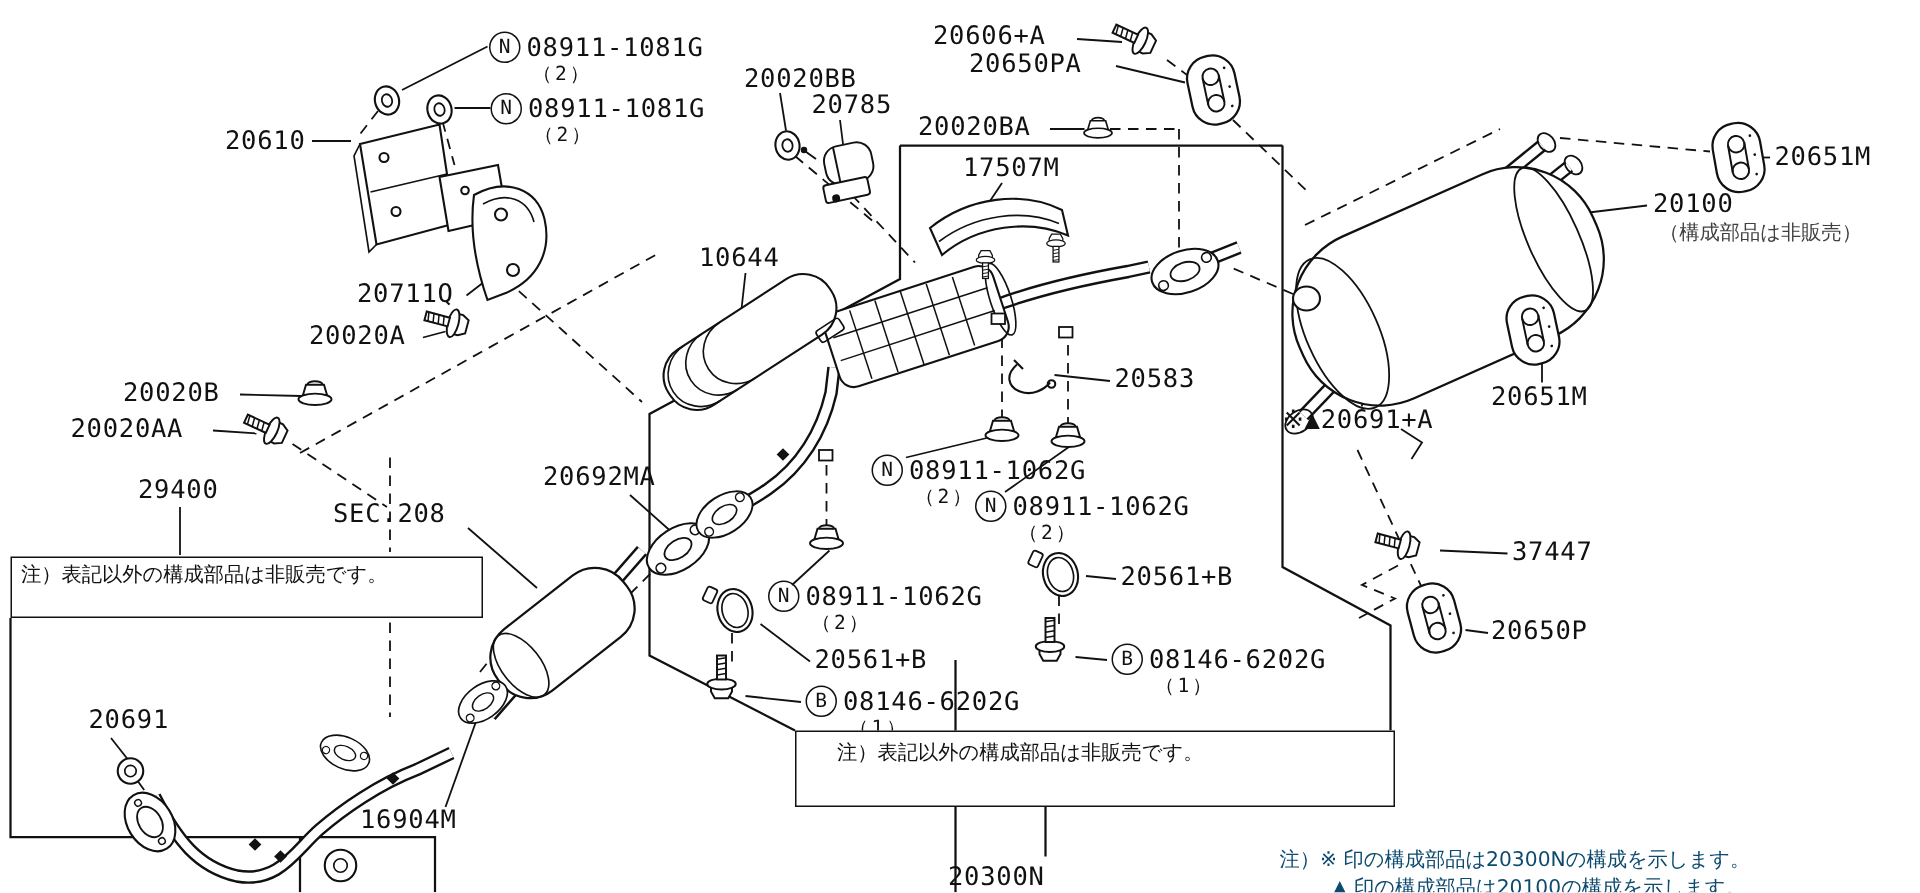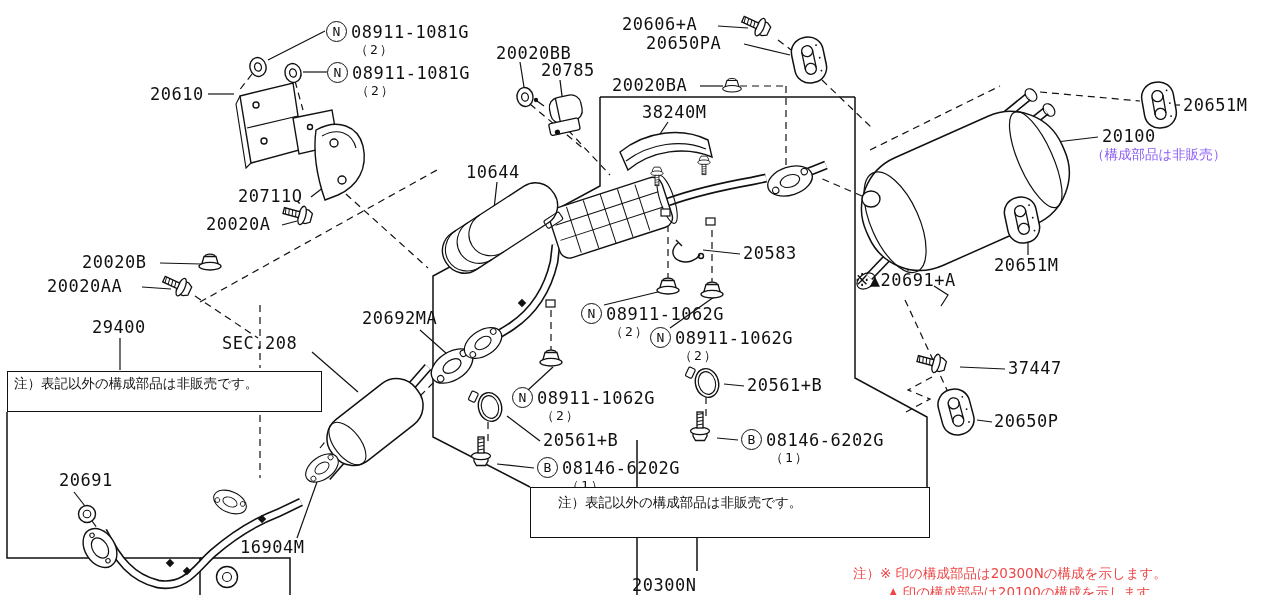--- a/index.html
+++ b/index.html
@@ -6,27 +6,27 @@
   #stage{position:relative;width:1280px;height:595px;overflow:hidden;background:#fff;
          font-family:"DejaVu Sans Mono","DejaVu Sans",sans-serif;color:#111;}
   #art{position:absolute;left:0;top:0;}
   .lbl{position:absolute;font-size:17px;letter-spacing:.5px;white-space:nowrap;line-height:20px;color:#111;}
   .lbl .row{display:flex;align-items:center;}
   .circ{display:inline-flex;width:21px;height:21px;border:1.7px solid #111;border-radius:50%;
         align-items:center;justify-content:center;font-size:13px;letter-spacing:0;
         margin-right:4px;flex:0 0 auto;box-sizing:border-box;}
   .qty{font-size:13px;letter-spacing:2px;line-height:14px;margin-left:29px;margin-top:1px;}
   .sub{position:absolute;font-size:13.5px;letter-spacing:0;white-space:nowrap;
-       font-family:"DejaVu Sans",sans-serif;color:#8b5cf6;}
+       font-family:"DejaVu Sans",sans-serif;color:#404040;margin-left:15px;}
   .notebox{position:absolute;border:1.6px solid #111;box-sizing:border-box;background:#fff;
            font-family:"DejaVu Sans",sans-serif;font-size:13.5px;line-height:19px;color:#111;
            padding-top:2px;white-space:nowrap;}
   .notebox .l1{padding-left:6px;}
   .foot{position:absolute;font-family:"DejaVu Sans",sans-serif;font-size:13.5px;
-        white-space:nowrap;color:#ef4444;line-height:18px;}
+        white-space:nowrap;color:#0c4a6e;line-height:18px;}
 </style>
 </head>
 <body>
 
 <div id="stage">
 
 <svg id="art" width="1280" height="595" viewBox="0 0 1280 595">
   <defs>
     <g id="insu">
       <rect x="-16" y="-23" width="32" height="46" rx="15" fill="#fff" stroke="#111" stroke-width="1.5"></rect>
@@ -319,21 +319,21 @@
         <span>08911-1081G</span>
       </span>
   <div class="qty">（2）</div>
 </div>
 <div class="lbl" style="left:150px;top:84px">20610</div>
 <div class="lbl" style="left:496px;top:43px">20020BB</div>
 <div class="lbl" style="left:541px;top:60px">20785</div>
 <div class="lbl" style="left:612px;top:75px">20020BA</div>
 <div class="lbl" style="left:622px;top:14px">20606+A</div>
 <div class="lbl" style="left:646px;top:33px">20650PA</div>
-<div class="lbl" style="left:642px;top:102px">38240M</div>
+<div class="lbl" style="left:642px;top:102px">17507M</div>
 <div class="lbl" style="left:466px;top:162px">10644</div>
 <div class="lbl" style="left:1183px;top:95px">20651M</div>
 <div class="lbl" style="left:1102px;top:126px">20100</div>
 <div class="sub" style="left:1091px;top:146px">（構成部品は非販売）</div>
 <div class="lbl" style="left:994px;top:255px">20651M</div>
 <div class="lbl" style="left:238px;top:186px">20711Q</div>
 <div class="lbl" style="left:206px;top:214px">20020A</div>
 <div class="lbl" style="left:82px;top:252px">20020B</div>
 <div class="lbl" style="left:47px;top:276px">20020AA</div>
 <div class="lbl" style="left:92px;top:317px">29400</div>

